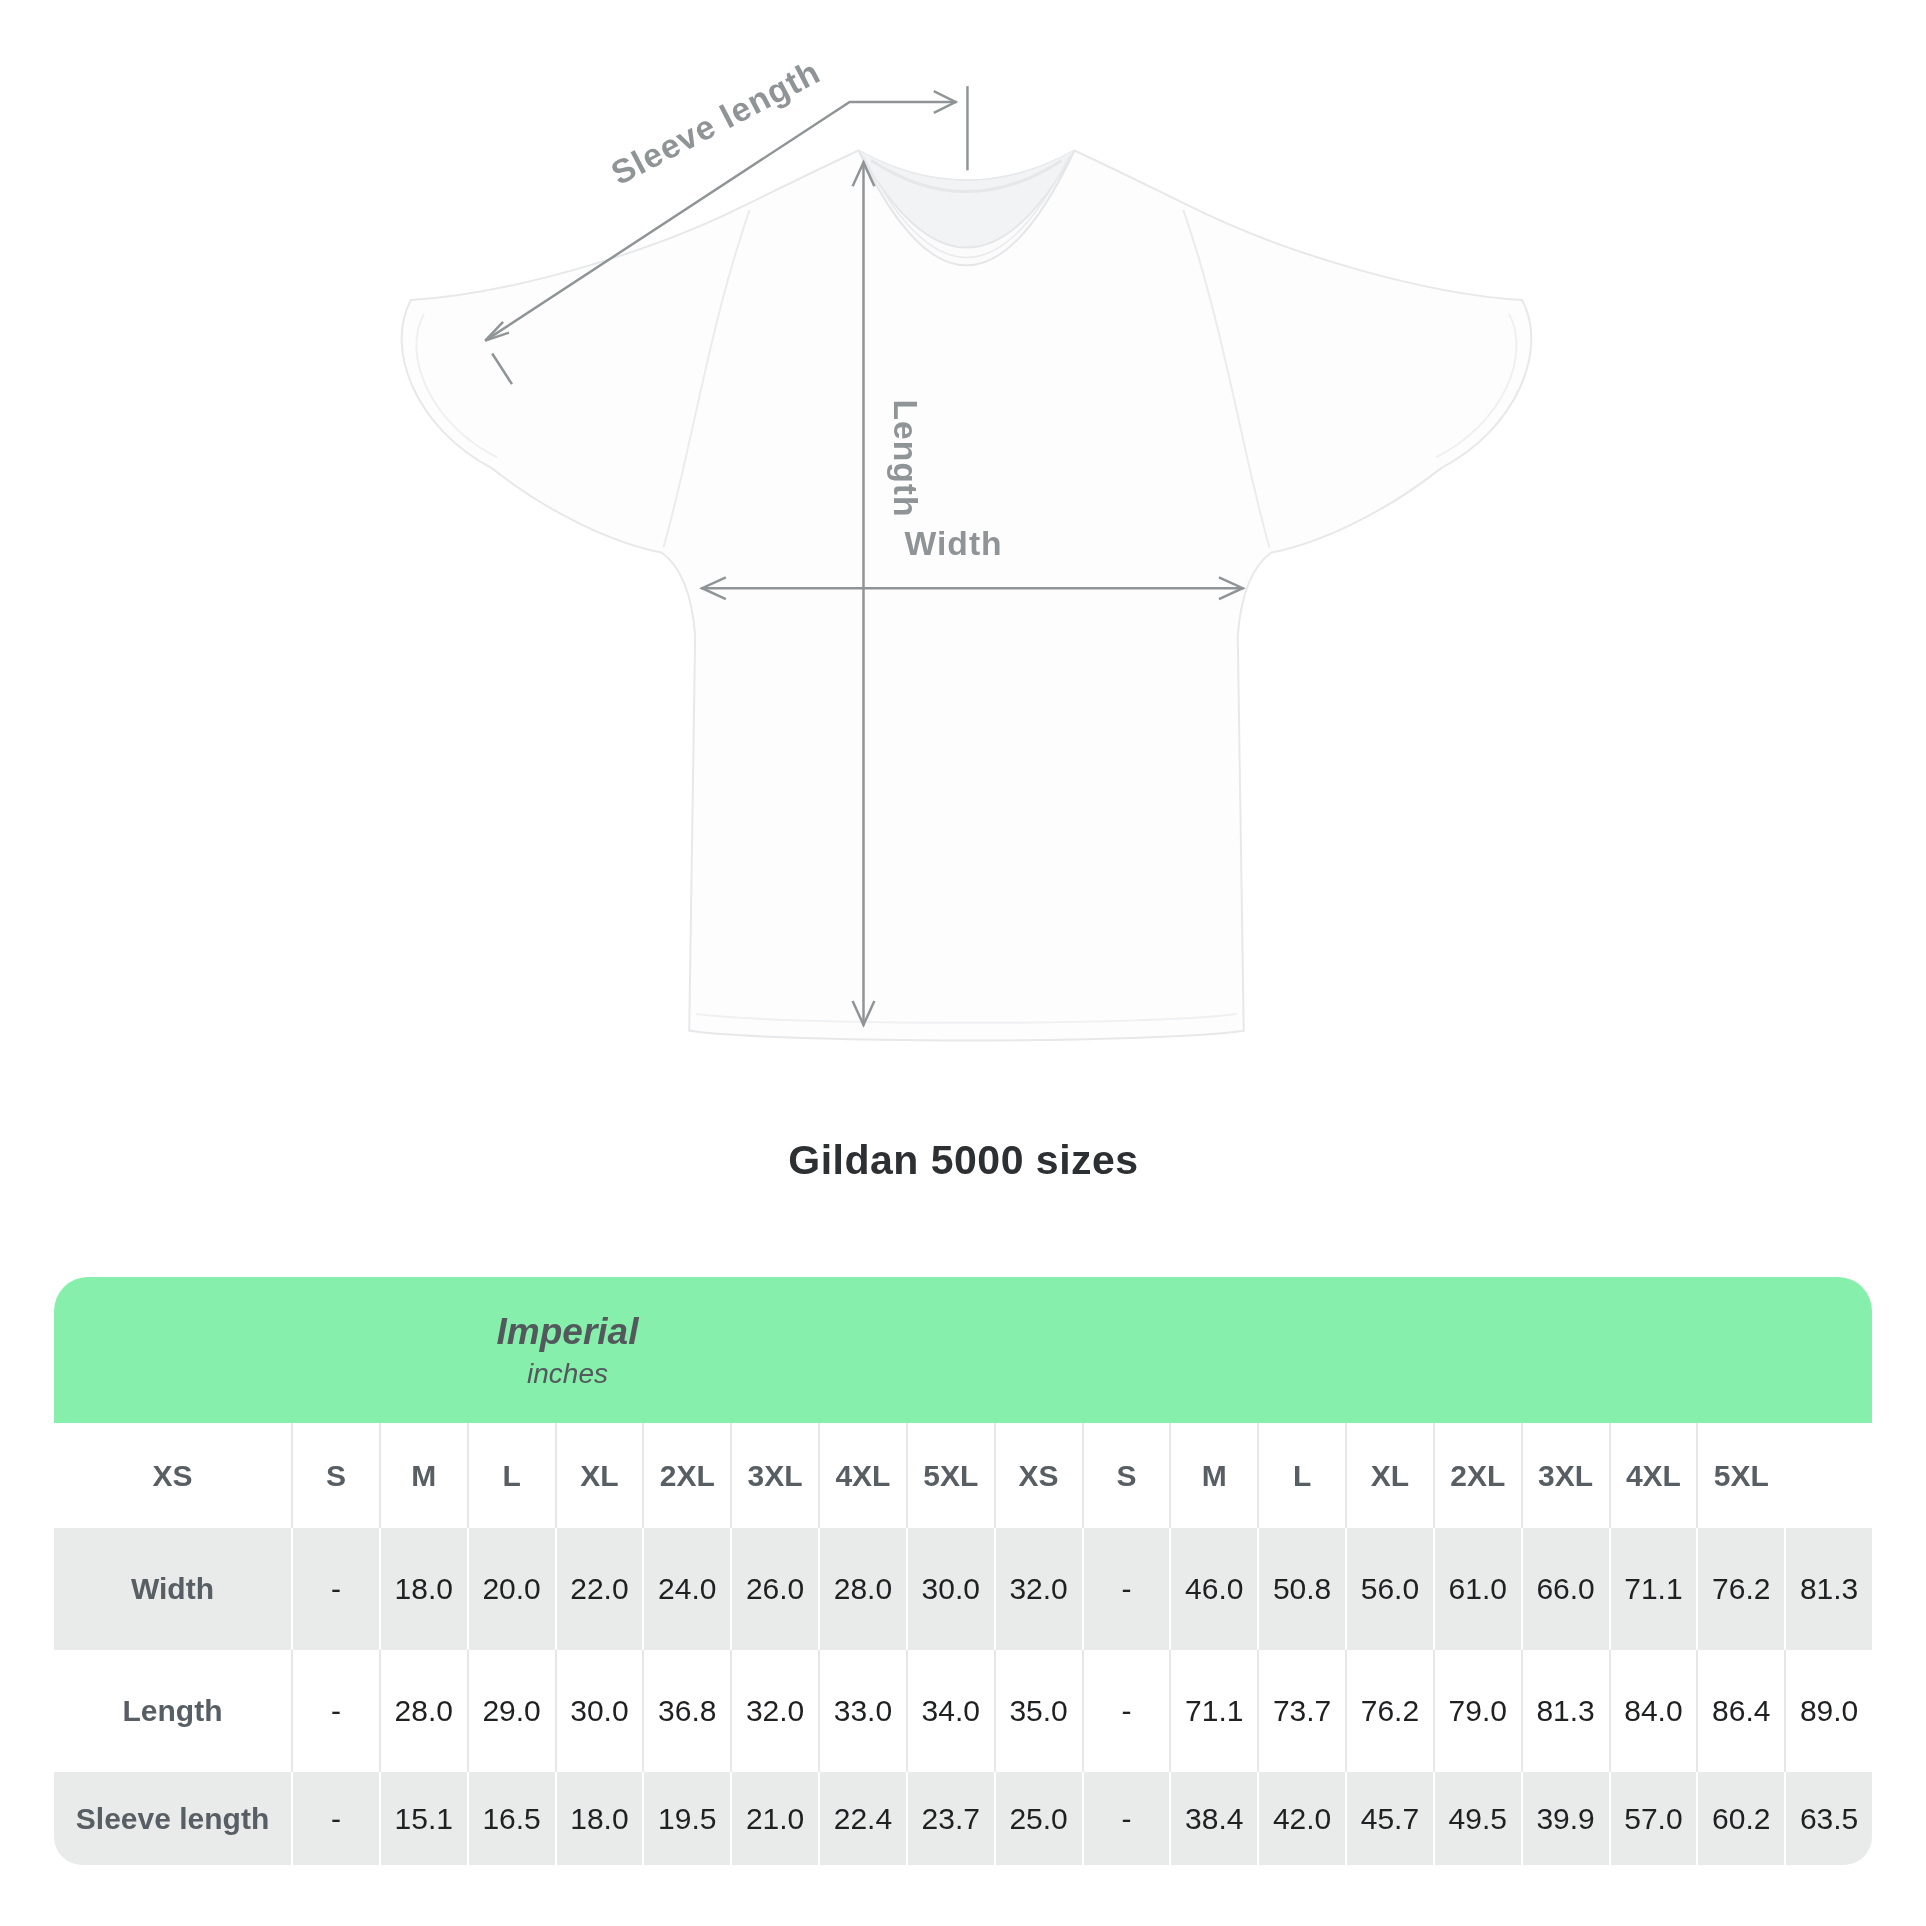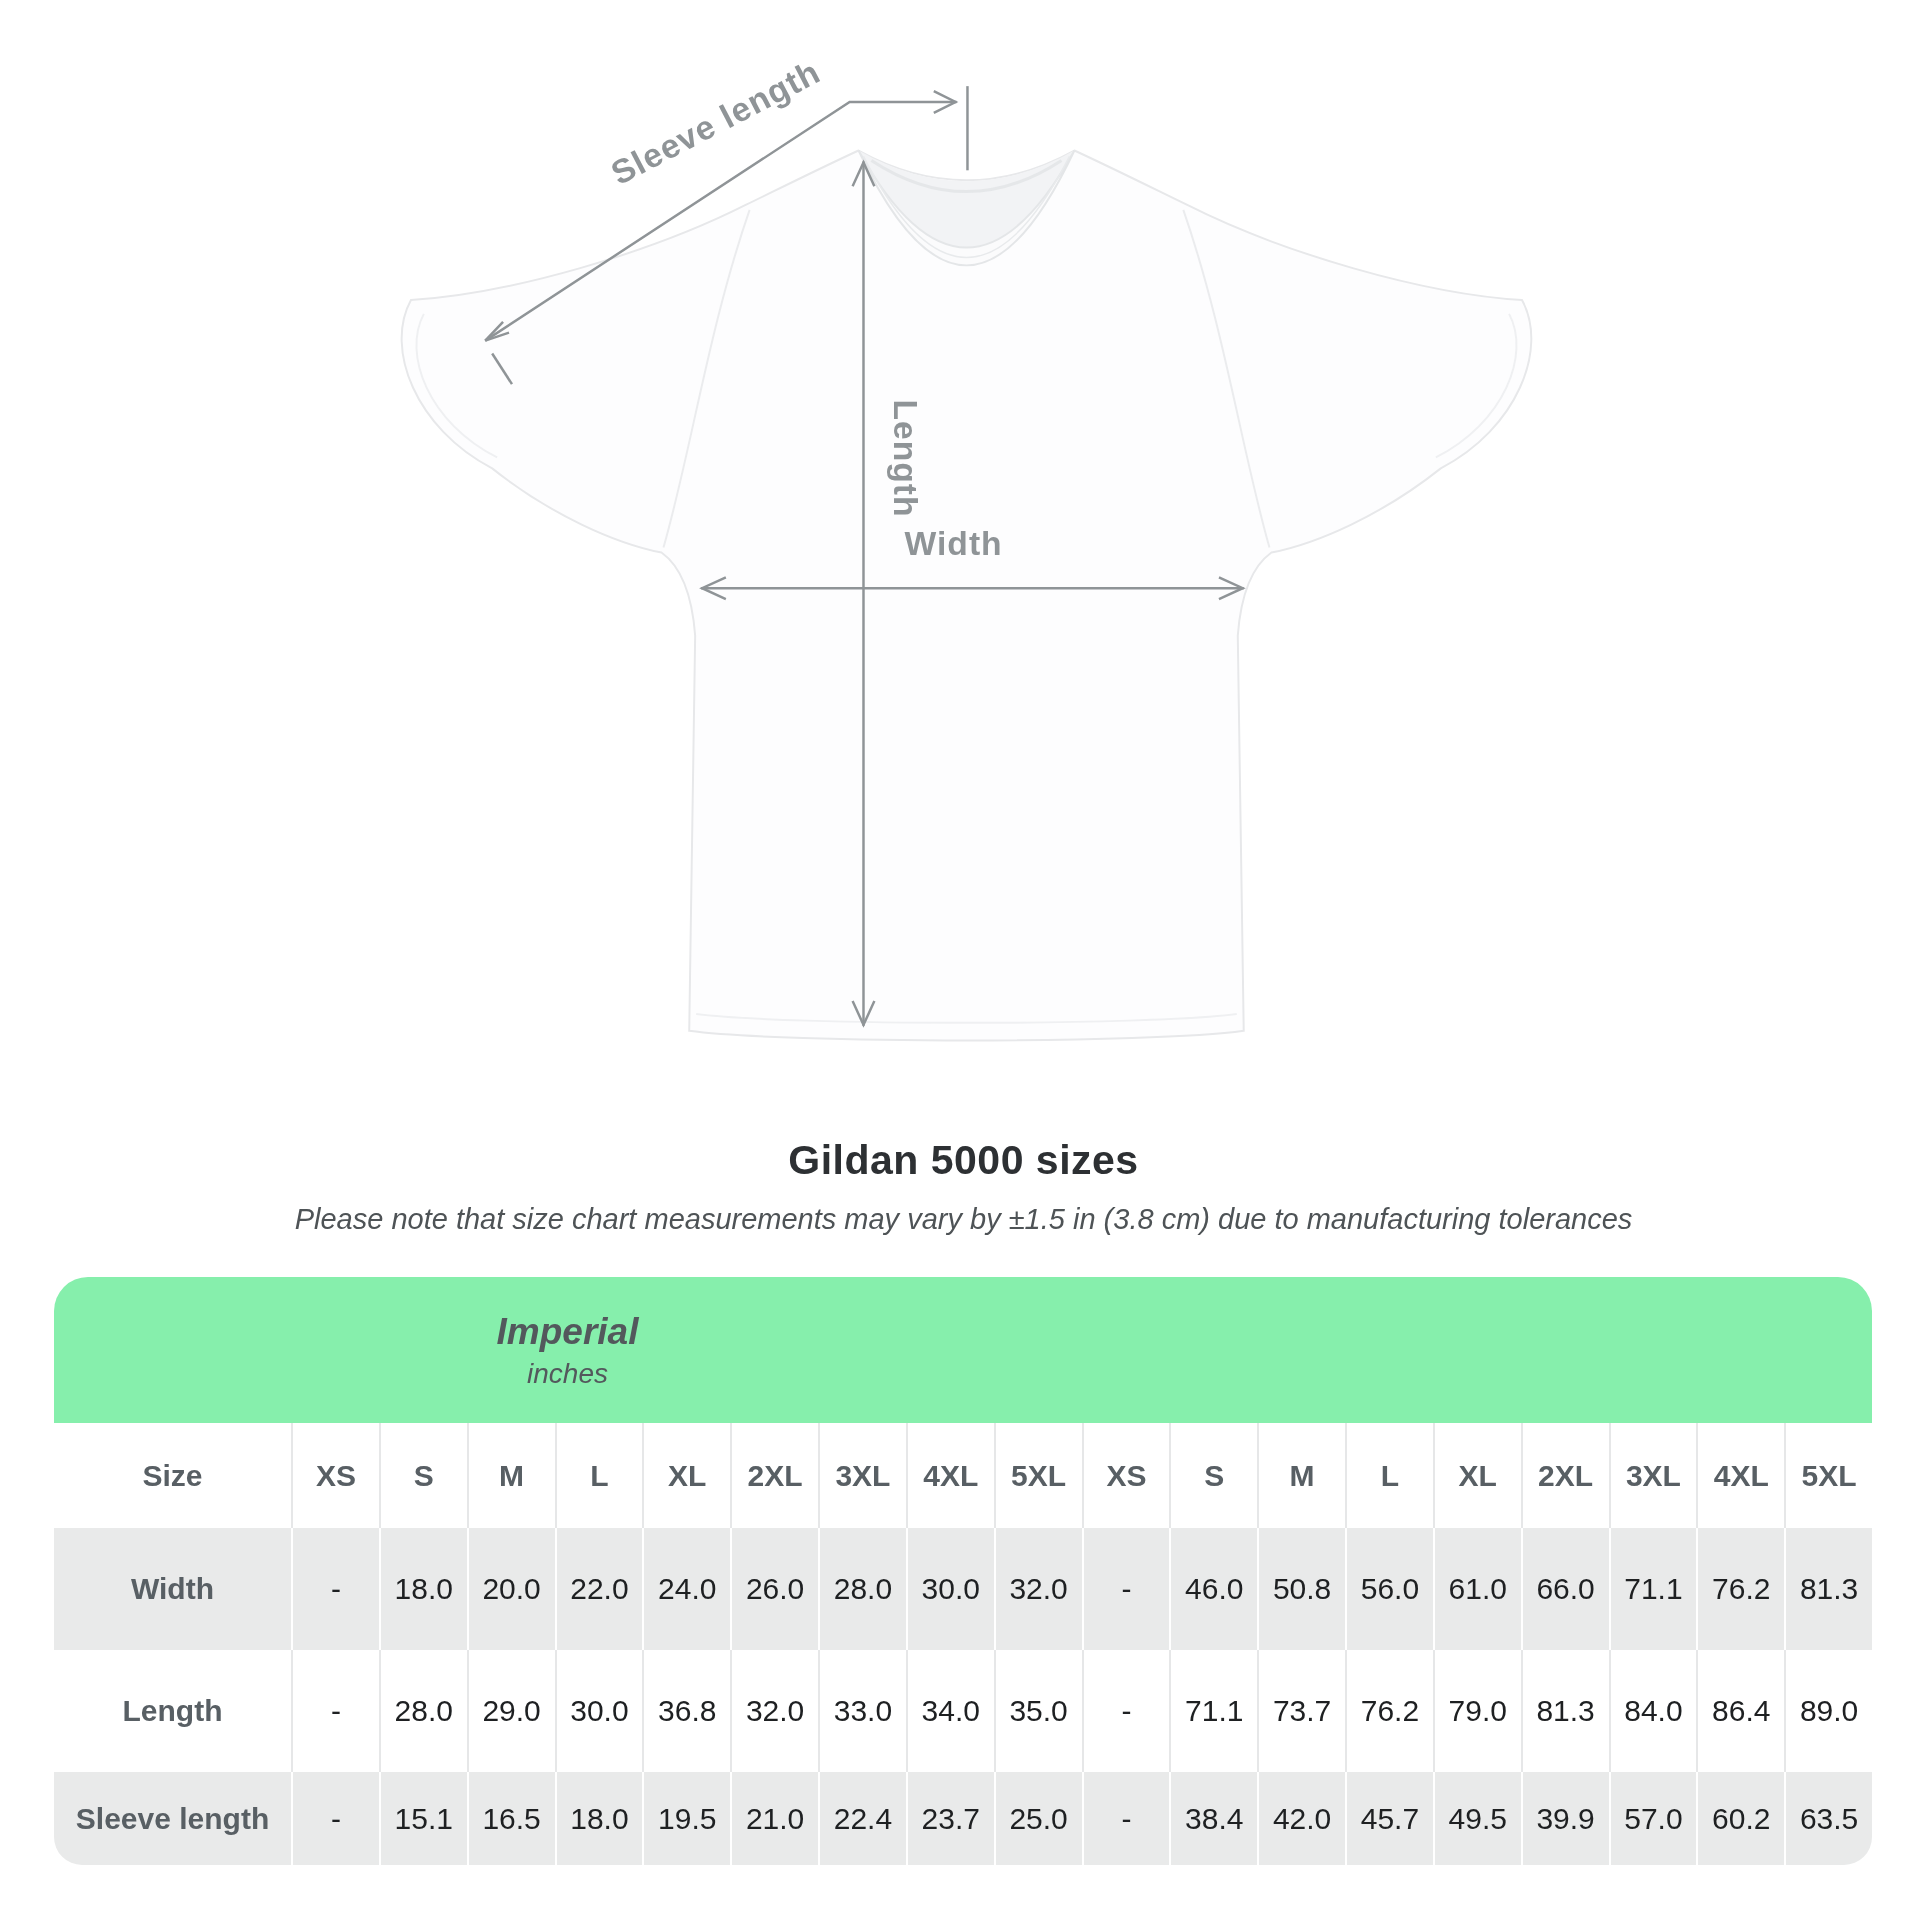--- a/index.html
+++ b/index.html
@@ -95,33 +95,31 @@
         <path d="M 977 87 L 977 172"></path>
       </g>
     </g>
 
     <text class="dim-label" x="728" y="134" text-anchor="middle" transform="rotate(-27.5 728 134)">Sleeve length</text>
     <text class="dim-label" x="903" y="463" text-anchor="middle" transform="rotate(90 903 463)">Length</text>
     <text class="dim-label" x="963" y="560" text-anchor="middle">Width</text>
   </svg>
 
   <div class="page-title">Gildan 5000 sizes</div>
-  <div class="page-subtitle">Please note that size chart measurements may vary by ±1.5 in (3.8 cm) due to manufacturing tolerances</div>
 
   <div class="size-table">
 
     <div class="band">
       <div class="group">
         <div class="group-name">Imperial</div>
         <div class="group-unit">inches</div>
       </div>
     </div>
 
     <div class="row row-sizes">
-      <div class="cell hdr">Size</div>
       <div class="cell hdr">XS</div>
       <div class="cell hdr">S</div>
       <div class="cell hdr">M</div>
       <div class="cell hdr">L</div>
       <div class="cell hdr">XL</div>
       <div class="cell hdr">2XL</div>
       <div class="cell hdr">3XL</div>
       <div class="cell hdr">4XL</div>
       <div class="cell hdr">5XL</div>
       <div class="cell hdr">XS</div>

